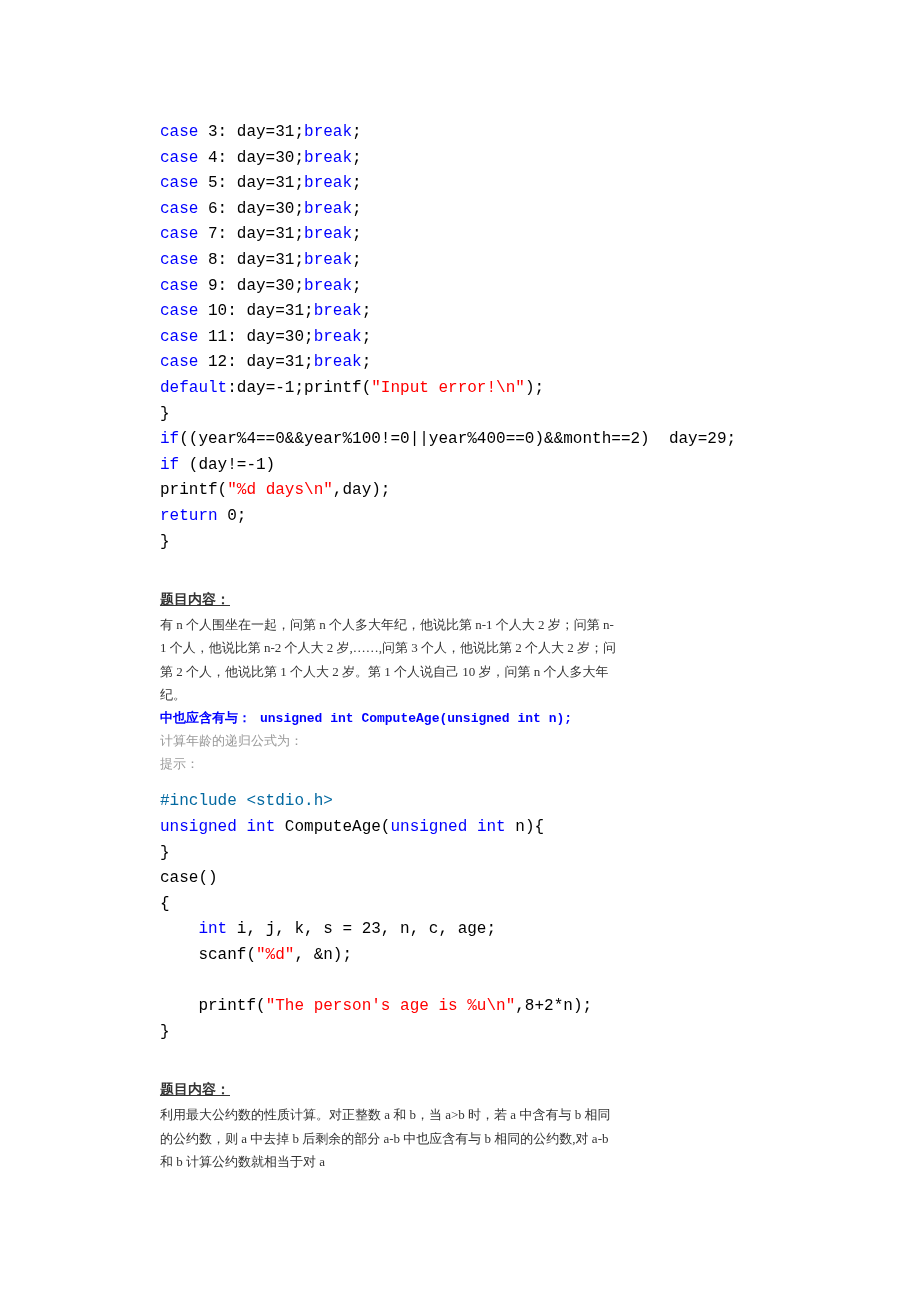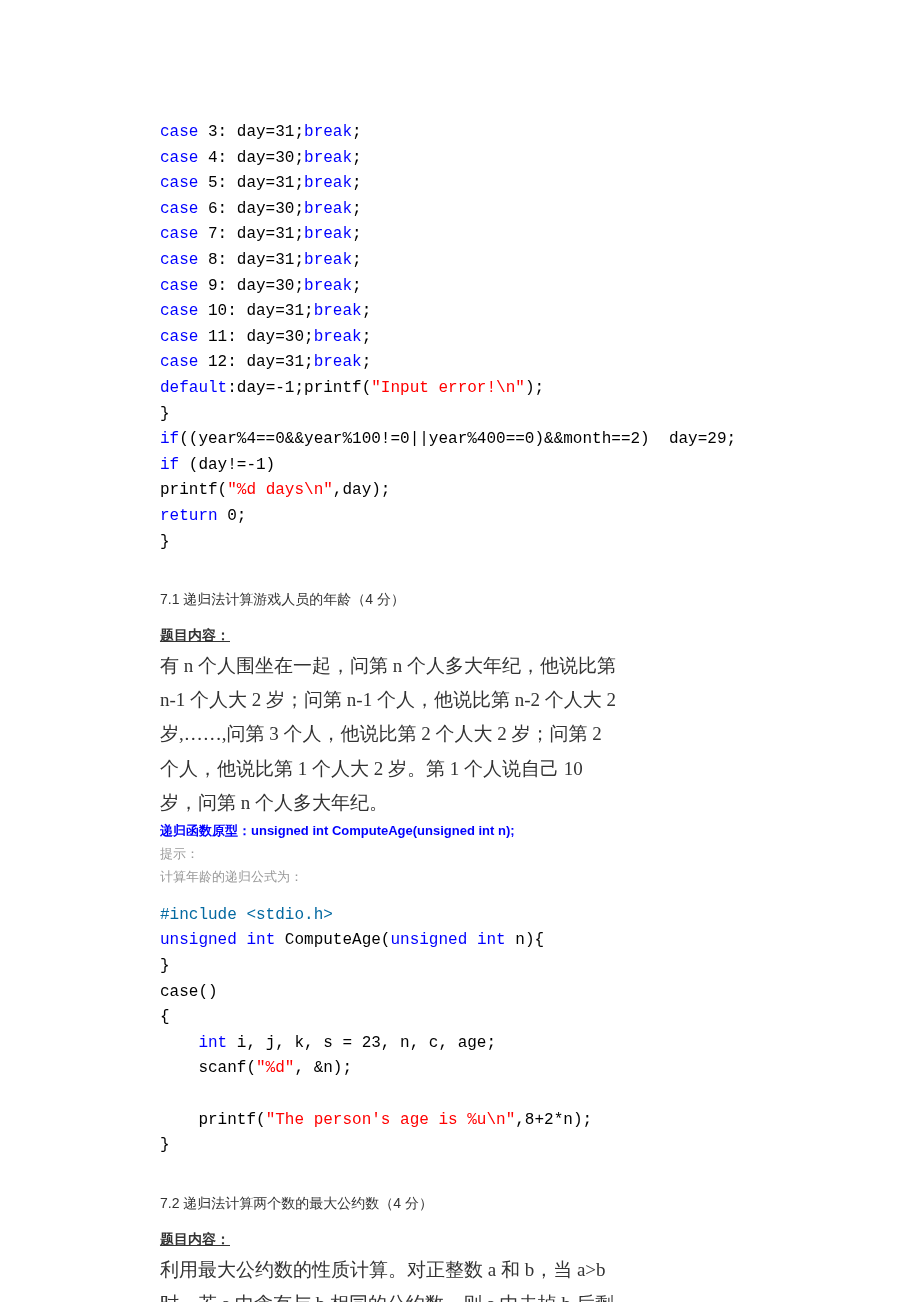--- a/index.html
+++ b/index.html
@@ -36,34 +36,35 @@
   .subheading {
     font-family: "SimSun", "宋体", serif;
     font-size: 14px;
     font-weight: bold;
     color: #333333;
     margin-bottom: 4px;
     text-decoration: underline;
   }
   .body-text {
     font-family: "SimSun", "宋体", serif;
-    font-size: 19px;
+    font-size: 13px;
     color: #333333;
     line-height: 1.8;
   }
   .proto-line {
     font-family: "SimSun","宋体", serif;
     font-size: 13px;
     color: #0000ff;
     font-weight: bold;
     margin-top: 2px;
     margin-bottom: 2px;
   }
   .proto-line .code-part {
-    font-family: Liberation Sans, sans-serif;
+    font-family: Liberation Mono, monospace;
+    margin-left: 9px;
   }
   .hint-gray {
     font-family: "SimSun","宋体", serif;
     font-size: 13px;
     color: #999999;
     line-height: 1.8;
   }
   .para-block {
     margin-bottom: 14px;
   }
@@ -84,39 +85,37 @@
 <span class="kw-blue">case</span><span class="black"> 11: day=30;</span><span class="kw-blue">break</span><span class="black">;</span>
 <span class="kw-blue">case</span><span class="black"> 12: day=31;</span><span class="kw-blue">break</span><span class="black">;</span>
 <span class="kw-blue">default</span><span class="black">:day=-1;printf(</span><span class="str-red">"Input error!\n"</span><span class="black">);</span>
 <span class="black">}</span>
 <span class="kw-blue">if</span><span class="black">((year%4==0&amp;&amp;year%100!=0||year%400==0)&amp;&amp;month==2)  day=29;</span>
 <span class="kw-blue">if</span><span class="black"> (day!=-1)</span>
 <span class="black">printf(</span><span class="str-red">"%d days\n"</span><span class="black">,day);</span>
 <span class="kw-blue">return</span><span class="black"> 0;</span>
 <span class="black">}</span></div>
 
-  <div class="section-heading">7.1 递归法计算游戏人员的年龄（4 分）</div>
   <div class="para-block">
     <div class="subheading">题目内容：</div>
     <div class="body-text">有 n 个人围坐在一起，问第 n 个人多大年纪，他说比第 n-1 个人大 2 岁；问第 n-1 个人，他说比第 n-2 个人大 2 岁,……,问第 3 个人，他说比第 2 个人大 2 岁；问第 2 个人，他说比第 1 个人大 2 岁。第 1 个人说自己 10 岁，问第 n 个人多大年纪。</div>
-    <div class="proto-line"><span>递归函数原型：</span><span class="code-part">unsigned int ComputeAge(unsigned int n);</span></div>
+    <div class="proto-line"><span>中也应含有与：</span><span class="code-part">unsigned int ComputeAge(unsigned int n);</span></div>
+    <div class="hint-gray">计算年龄的递归公式为：</div>
     <div class="hint-gray">提示：</div>
-    <div class="hint-gray">计算年龄的递归公式为：</div>
   </div>
 
   <div class="code-block"><span class="dark-red">#include</span><span class="dark-red"> &lt;stdio.h&gt;</span>
 <span class="kw-blue">unsigned</span><span class="black"> </span><span class="kw-blue">int</span><span class="black"> ComputeAge(</span><span class="kw-blue">unsigned</span><span class="black"> </span><span class="kw-blue">int</span><span class="black"> n){</span>
 <span class="black">}</span>
 <span class="black">case()</span>
 <span class="black">{</span>
 <span class="black">    </span><span class="kw-blue">int</span><span class="black"> i, j, k, s = 23, n, c, age;</span>
 <span class="black">    scanf(</span><span class="str-red">"%d"</span><span class="black">, &amp;n);</span>
 <span class="black"></span>
 <span class="black">    printf(</span><span class="str-red">"The person's age is %u\n"</span><span class="black">,8+2*n);</span>
 <span class="black">}</span></div>
 
-  <div class="section-heading">7.2 递归法计算两个数的最大公约数（4 分）</div>
   <div class="para-block">
     <div class="subheading">题目内容：</div>
     <div class="body-text">利用最大公约数的性质计算。对正整数 a 和 b，当 a&gt;b 时，若 a 中含有与 b 相同的公约数，则 a 中去掉 b 后剩余的部分 a-b 中也应含有与 b 相同的公约数,对 a-b 和 b 计算公约数就相当于对 a</div>
   </div>
 
 </div>
 
 </body></html>

